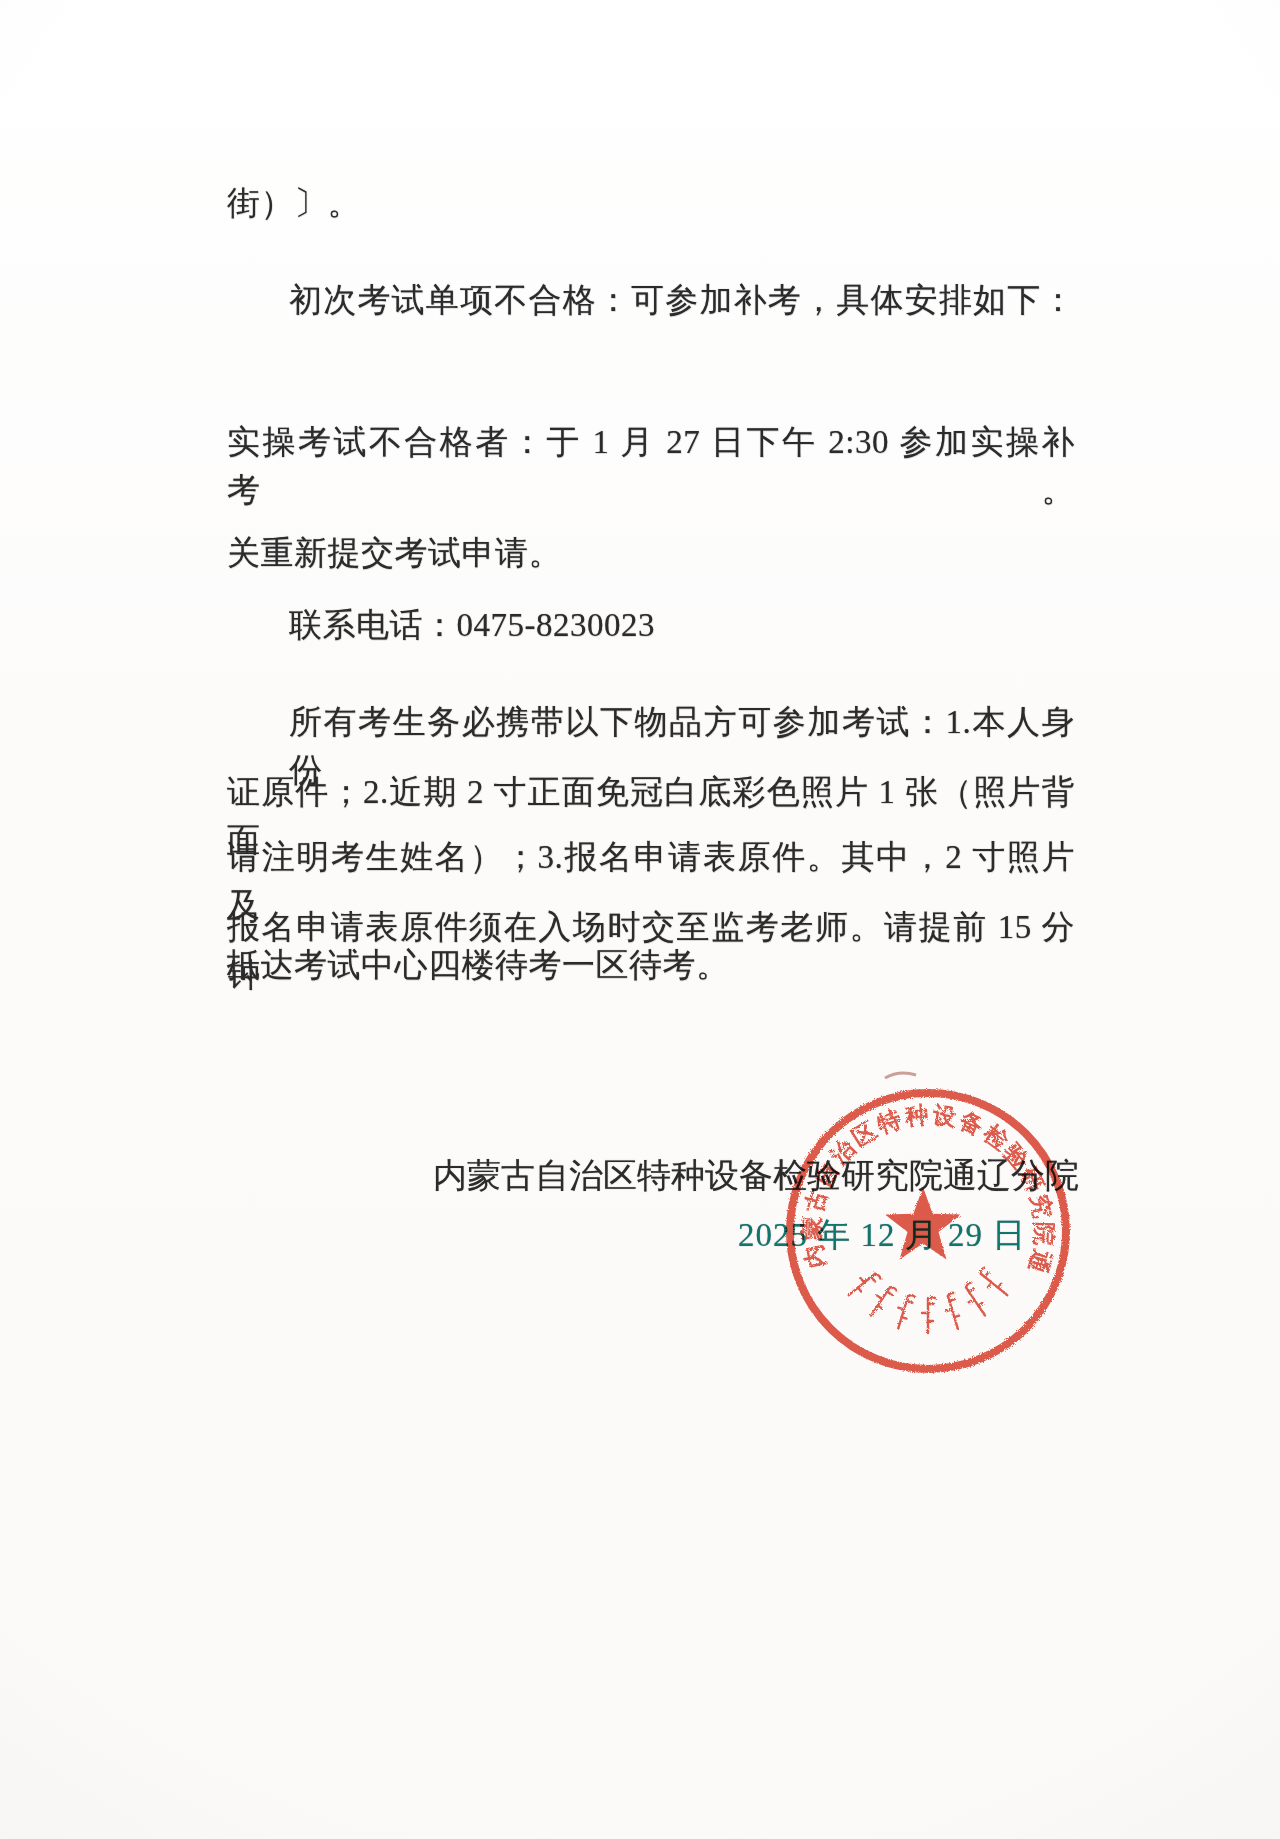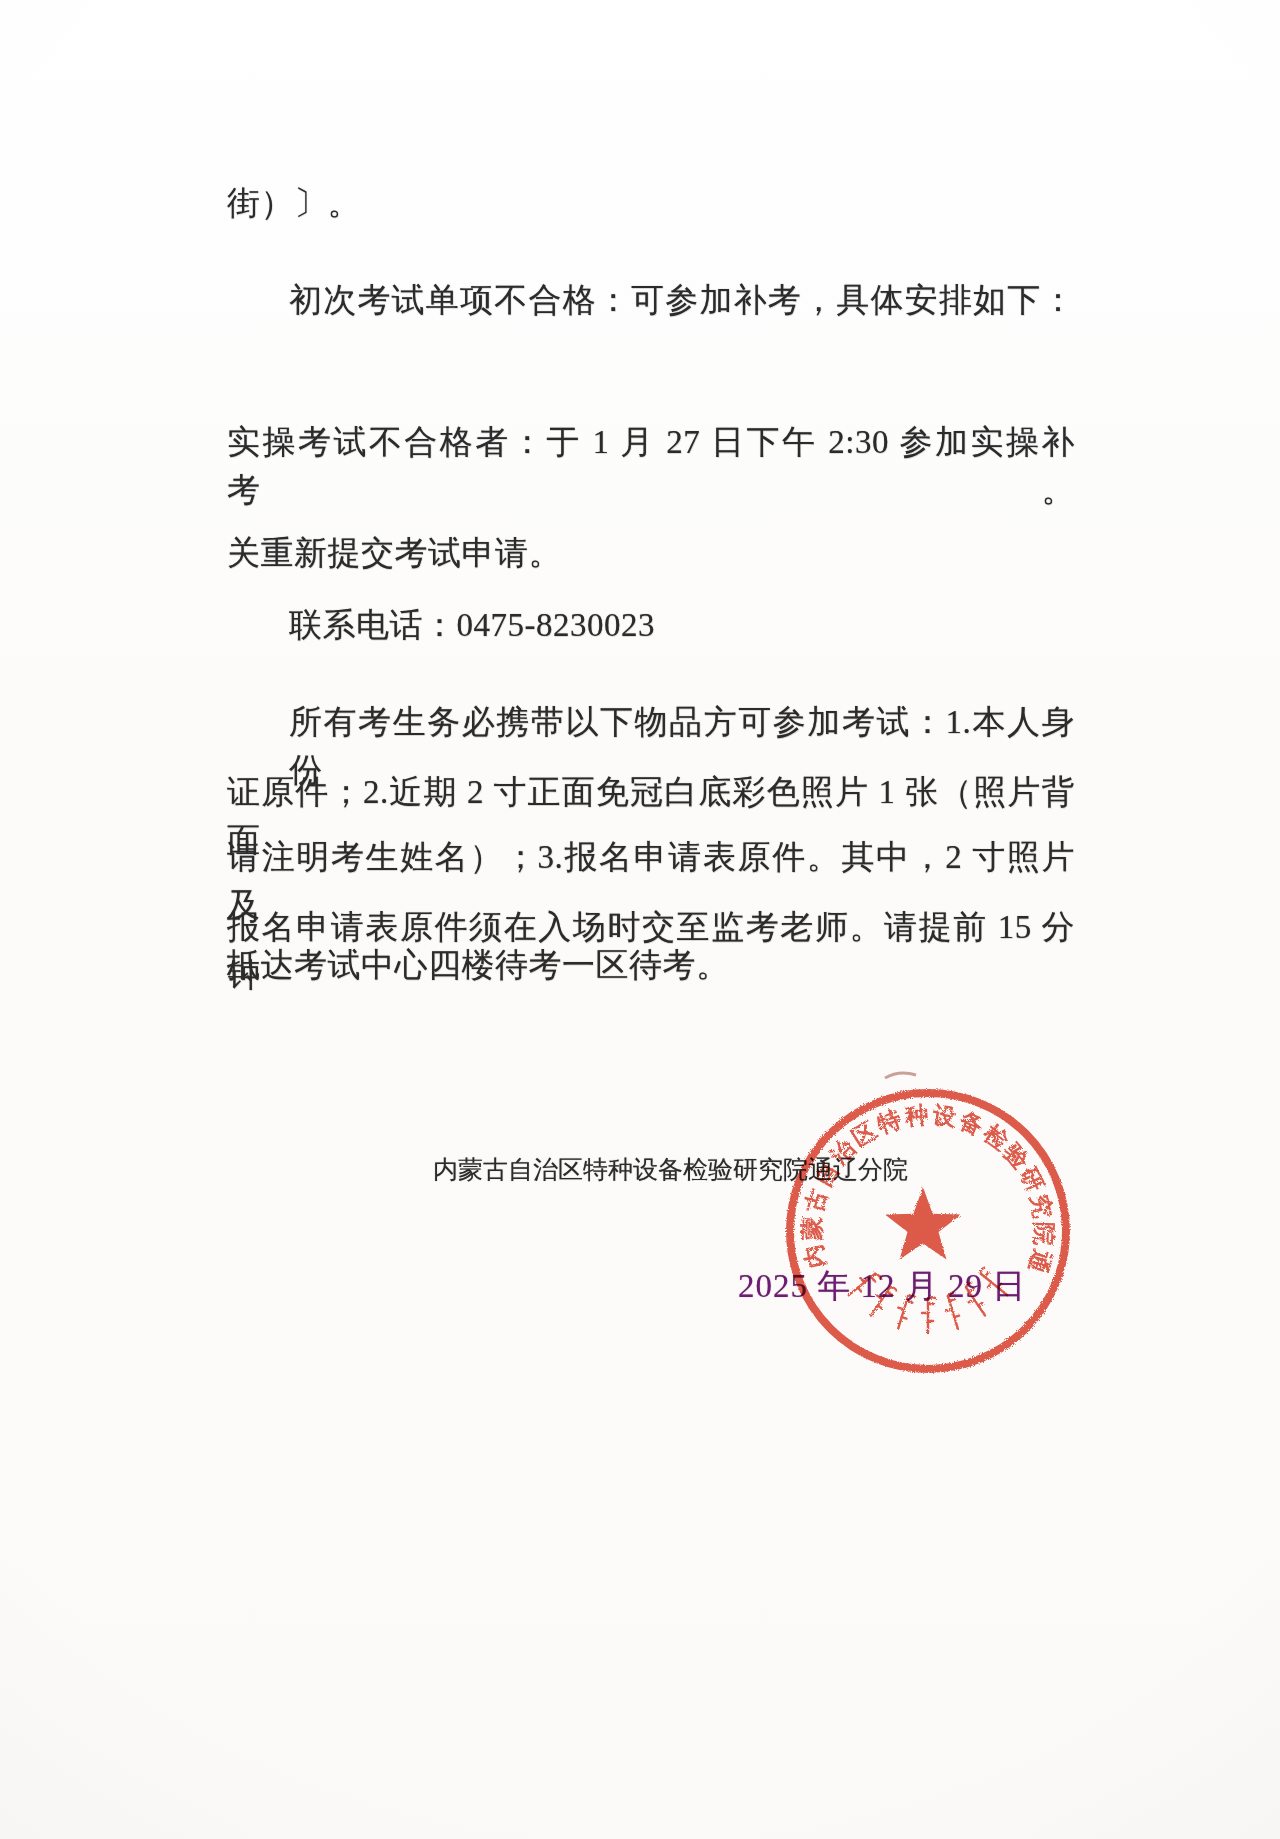--- a/index.html
+++ b/index.html
@@ -14,26 +14,26 @@
   .line{
     position:absolute;left:227px;width:848px;
     font-size:33px;line-height:48px;color:#2b2b2b;
     letter-spacing:.5px;white-space:nowrap;
     text-shadow:0 0 1px rgba(45,45,45,.55), .6px .6px 0 rgba(60,60,60,.12);
   }
   .line.full{text-align:justify;text-align-last:justify;white-space:normal;margin-top:27px;}
   .line.indent{padding-left:62px;width:786px;}
   .sig{
     position:absolute;left:433px;top:1153px;width:660px;
-    font-size:25px;color:#2b2b2b;white-space:nowrap;letter-spacing:0;
+    font-size:34px;color:#2b2b2b;white-space:nowrap;letter-spacing:0;
     text-shadow:0 0 1px rgba(45,45,45,.55);
   }
   .date{
-    position:absolute;left:738px;top:1264px;
-    font-size:33px;color:#701a75;white-space:nowrap;letter-spacing:1px;
+    position:absolute;left:738px;top:1213px;
+    font-size:33px;color:#0f766e;white-space:nowrap;letter-spacing:1px;
     text-shadow:0 0 1px rgba(45,45,45,.55);
   }
   .seal{
     position:absolute;left:768px;top:1066px;width:320px;height:330px;
     mix-blend-mode:multiply;opacity:.9;z-index:5;
   }
 </style>
 </head>
 <body>
 

